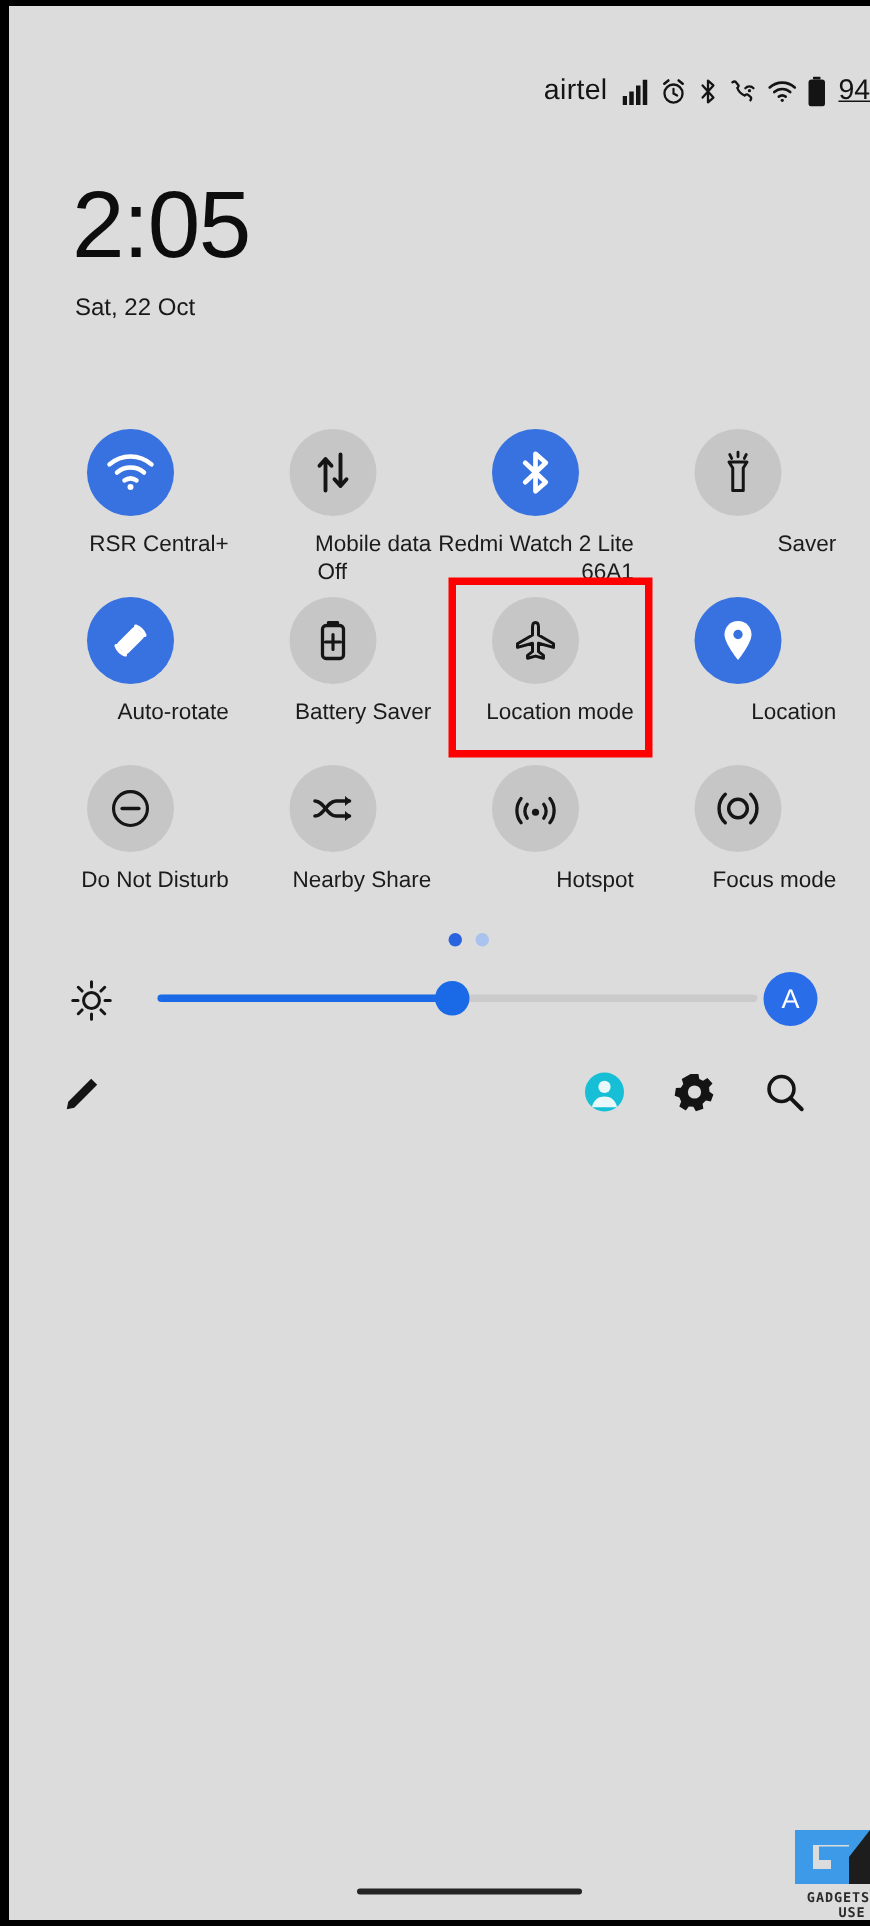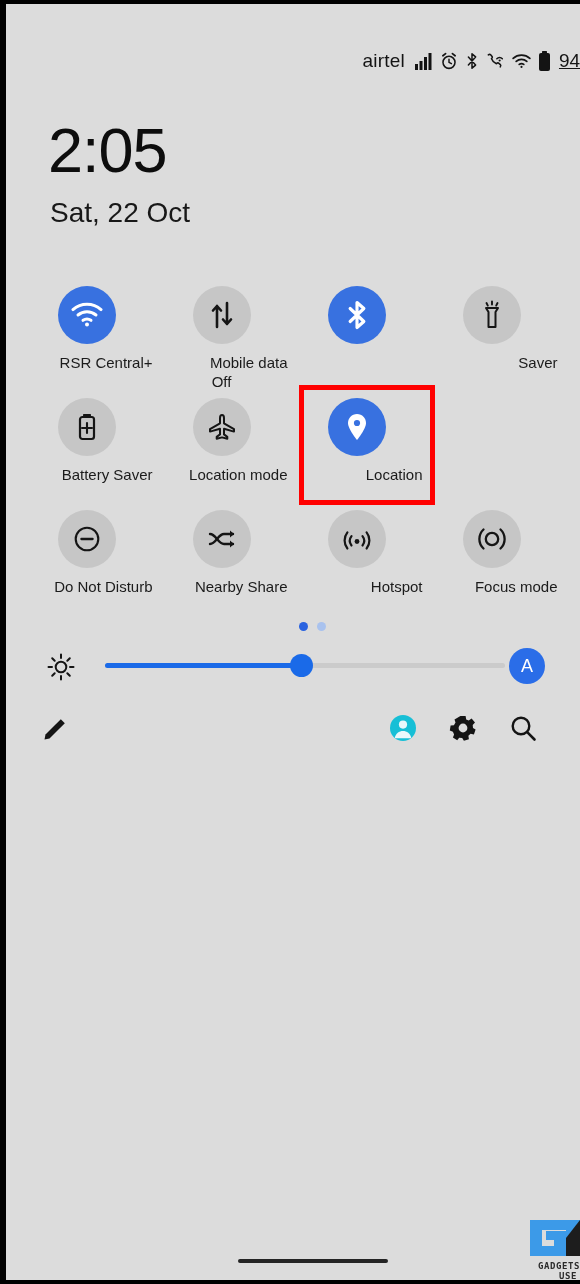--- a/index.html
+++ b/index.html
@@ -56,21 +56,21 @@
     top: 113px;
     font-size: 63px;
     line-height: 66px;
     color: #0d0d0d;
     letter-spacing: -1px;
   }
   .date {
     position: absolute;
     left: 44px;
     top: 193px;
-    font-size: 28px;
+    font-size: 16px;
     color: #181818;
   }
 
   
   .tile-grid {
     position: absolute;
     left: 13px;
     top: 282px;
     width: 540px;
   }
@@ -345,34 +345,45 @@
         <div class="tile-label">Mobile data</div>
         <div class="tile-sub">Off</div>
       </div>
 
       <div class="tile">
         <div class="tile-circle on">
           <svg width="24" height="30" viewBox="0 0 18 24">
             <path d="M3.5 6.8 L14.5 17.2 L9 22 L9 2 L14.5 6.8 L3.5 17.2" fill="none" stroke="#fff" stroke-width="2.5" stroke-linejoin="round" stroke-linecap="round"></path>
           </svg>
         </div>
+        <div class="tile-label">Redmi Watch 2 Lite 66A1</div>
       </div>
 
       <div class="tile">
         <div class="tile-circle">
           <svg width="26" height="30" viewBox="0 0 26 30">
             <path d="M7 8 L19 8 L16.5 12 L16.5 27 L9.5 27 L9.5 12 Z" fill="none" stroke="#151515" stroke-width="2" stroke-linejoin="round"></path>
             <path d="M13 1.5 L13 4.5 M7.5 3 L8.8 5.6 M18.5 3 L17.2 5.6" stroke="#151515" stroke-width="1.9" stroke-linecap="round"></path>
           </svg>
         </div>
         <div class="tile-label">Saver</div>
       </div>
     </div>
 
     <div class="tile-row">
+      <div class="tile">
+        <div class="tile-circle on">
+          <svg width="30" height="30" viewBox="0 0 30 30">
+            <rect x="10" y="6" width="10" height="18" rx="2.4" fill="#fff" transform="rotate(45 15 15)"></rect>
+            <path d="M5.5 18.5 A10.5 10.5 0 0 0 11.5 24.5" fill="none" stroke="#fff" stroke-width="2.4" stroke-linecap="round"></path>
+            <path d="M24.5 11.5 A10.5 10.5 0 0 0 18.5 5.5" fill="none" stroke="#fff" stroke-width="2.4" stroke-linecap="round"></path>
+          </svg>
+        </div>
+        <div class="tile-label">Auto-rotate</div>
+      </div>
 
       <div class="tile">
         <div class="tile-circle">
           <svg width="22" height="30" viewBox="0 0 22 30">
             <rect x="7" y="2" width="8" height="2.4" rx="0.8" fill="#151515"></rect>
             <rect x="4" y="5" width="14" height="22" rx="2.4" fill="none" stroke="#151515" stroke-width="2.2"></rect>
             <path d="M11 11 L11 21 M6 16 L16 16" stroke="#151515" stroke-width="2.1" stroke-linecap="round"></path>
           </svg>
         </div>
         <div class="tile-label">Battery Saver</div>

